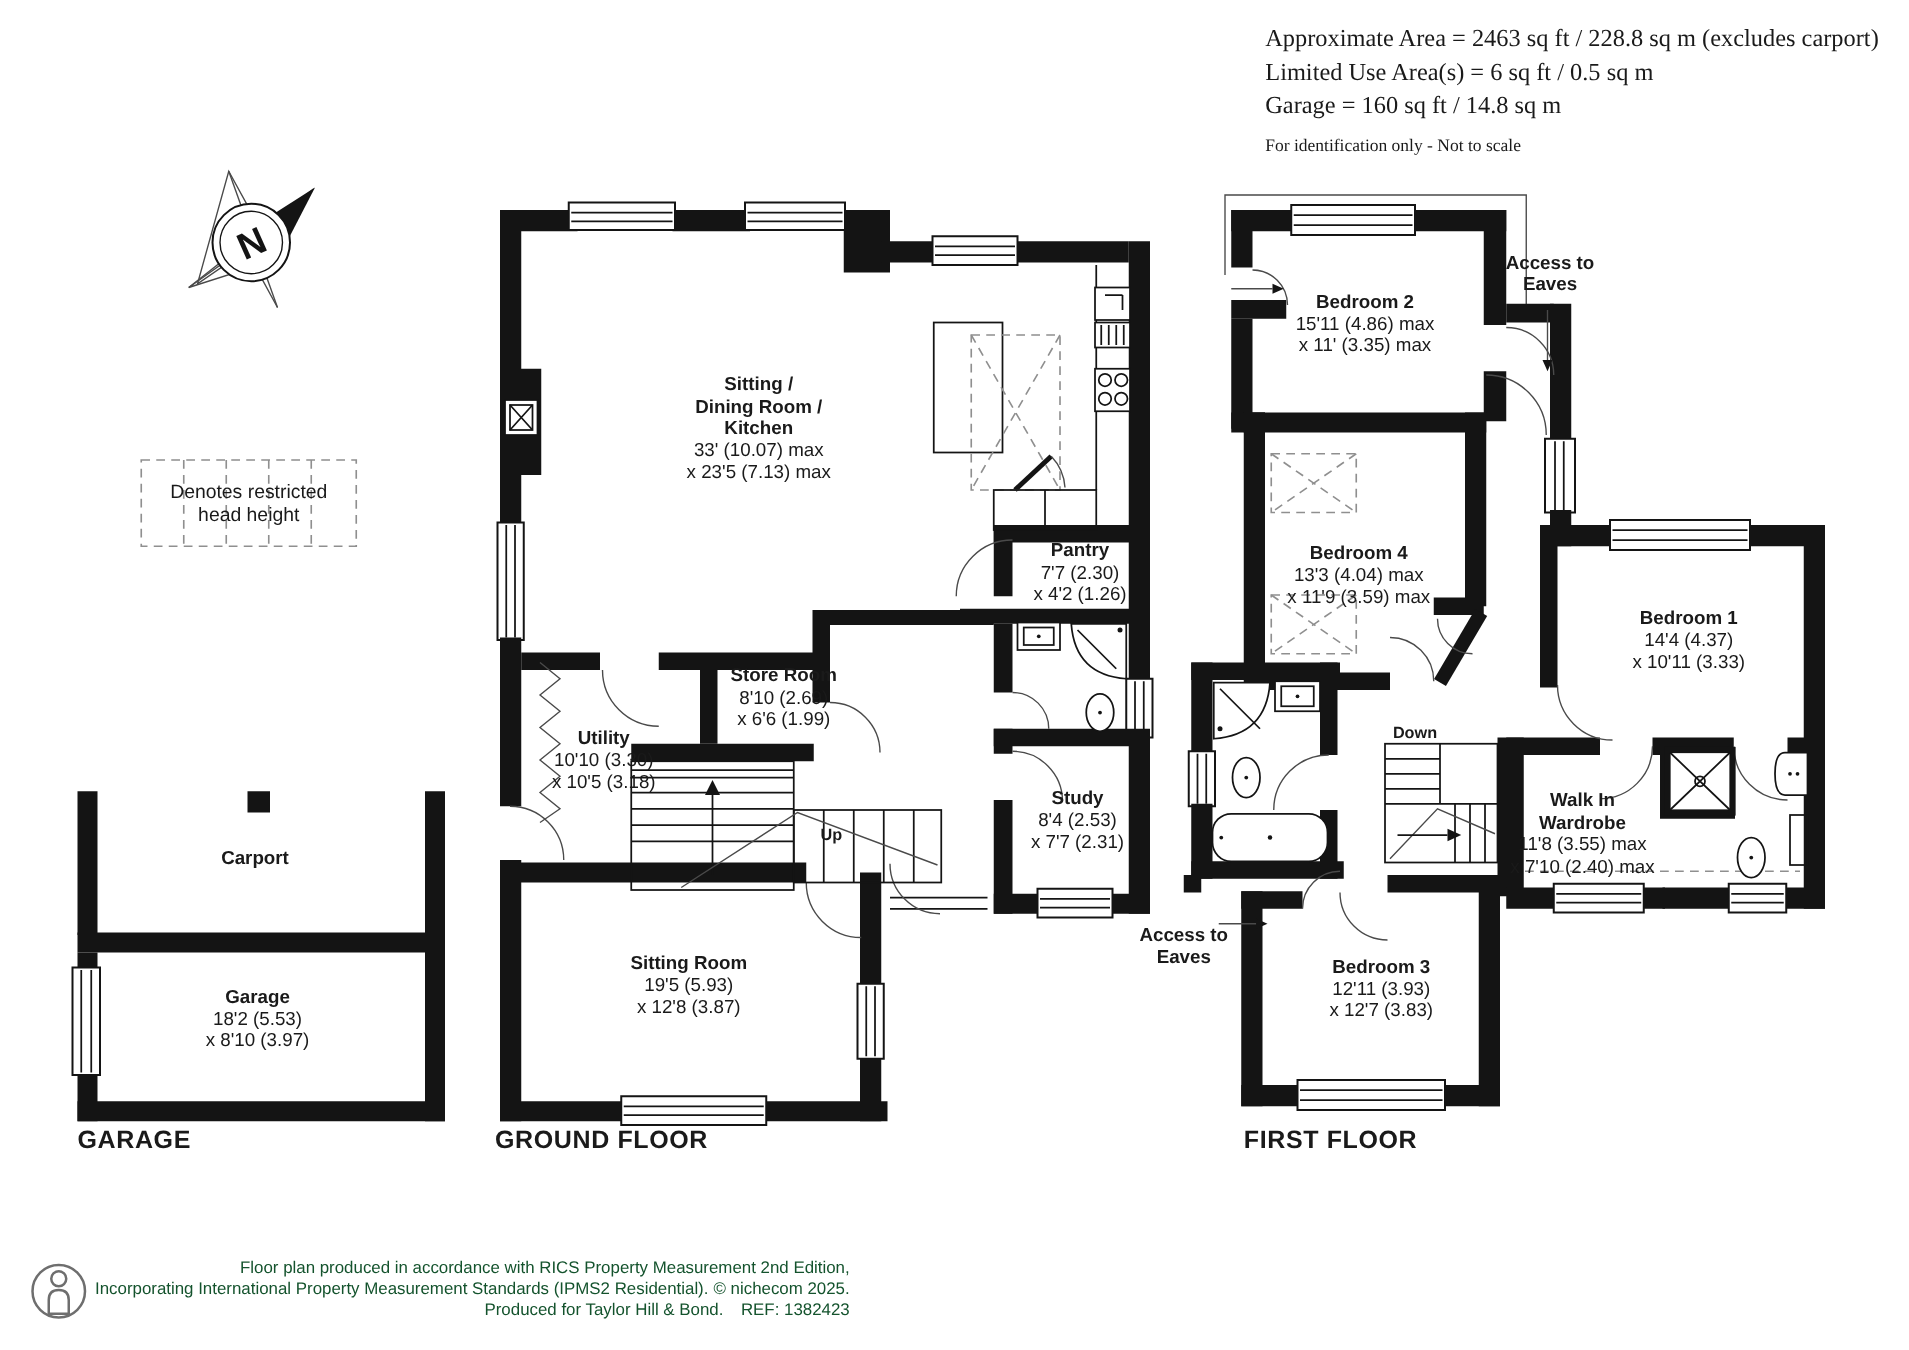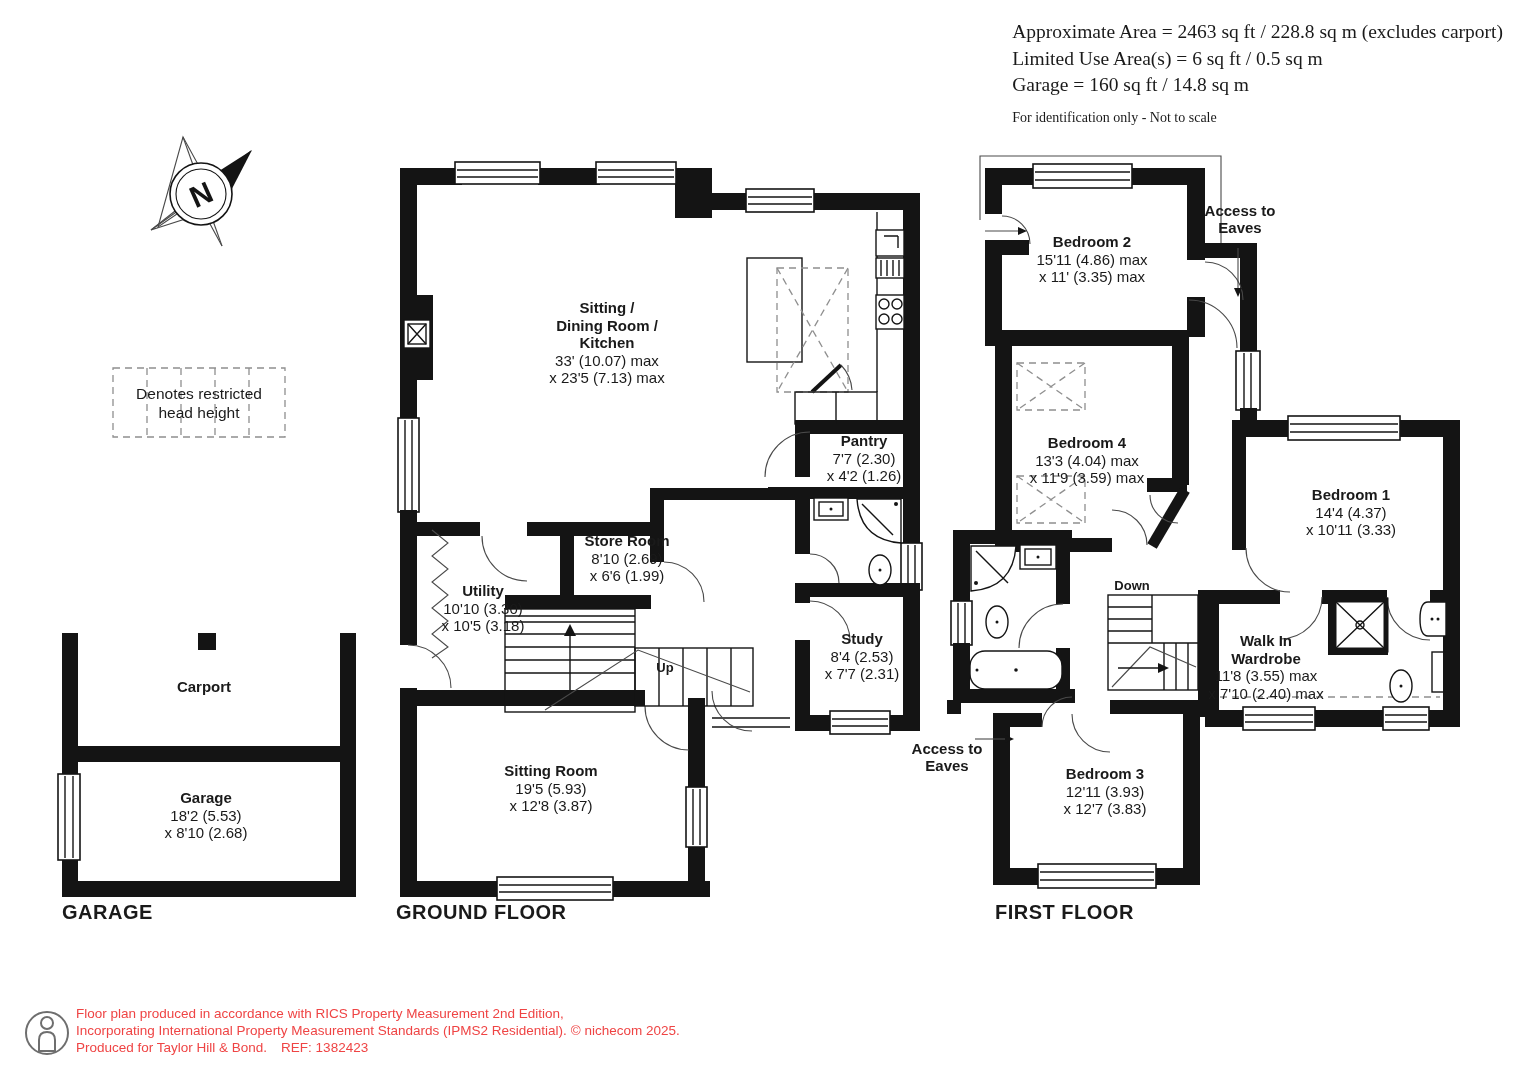--- a/index.html
+++ b/index.html
@@ -15,21 +15,21 @@
   .lbl .nm{font-weight:bold;}
   .floor-title{position:absolute;font-size:20px;font-weight:bold;letter-spacing:.5px;}
   .hdr{position:absolute;right:24px;top:19px;text-align:left;
        font-size:19.5px;line-height:26.5px;font-family:Liberation Serif, serif;}
   .hdr .disc{font-size:14px;margin-top:6px;}
   .legend-text{position:absolute;transform:translateX(-50%);text-align:center;
        font-weight:normal;font-size:15.5px;line-height:19px;}
   .stair-lbl{position:absolute;font-size:13px;font-weight:bold;transform:translateX(-50%);}
   .eaves{position:absolute;transform:translateX(-50%);text-align:center;
        font-weight:bold;font-size:15px;line-height:16.5px;}
-  .footer{position:absolute;left:76px;top:1005px;font-size:13.5px;line-height:17px;color:#ef4444;}
+  .footer{position:absolute;left:76px;top:1005px;font-size:13.5px;line-height:17px;color:#14532d;text-align:right;}
   .footer .cp{margin-left:4px;}
   .footer .ref{margin-left:14px;}
 </style>
 </head>
 <body>
 
 <svg width="1527" height="1080" viewBox="0 0 1527 1080">
   <style>
     .w{fill:#141414;}
     .t{stroke:#141414;stroke-width:1.4;fill:none;}
@@ -393,21 +393,21 @@
   <div>Denotes restricted</div>
   <div>head height</div>
 </div>
 
 <div class="lbl" style="left:204px;top:678px;">
   <div class="nm">Carport</div>
 </div>
 <div class="lbl" style="left:206px;top:789px;">
   <div class="nm">Garage</div>
   <div>18'2 (5.53)</div>
-  <div>x 8'10 (2.68)</div>
+  <div>x 8'10 (3.97)</div>
 </div>
 
 <div class="lbl" style="left:607px;top:299px;">
   <div class="nm">Sitting /</div>
   <div class="nm">Dining Room /</div>
   <div class="nm">Kitchen</div>
   <div>33' (10.07) max</div>
   <div>x 23'5 (7.13) max</div>
 </div>
 <div class="lbl" style="left:864px;top:432px;">

